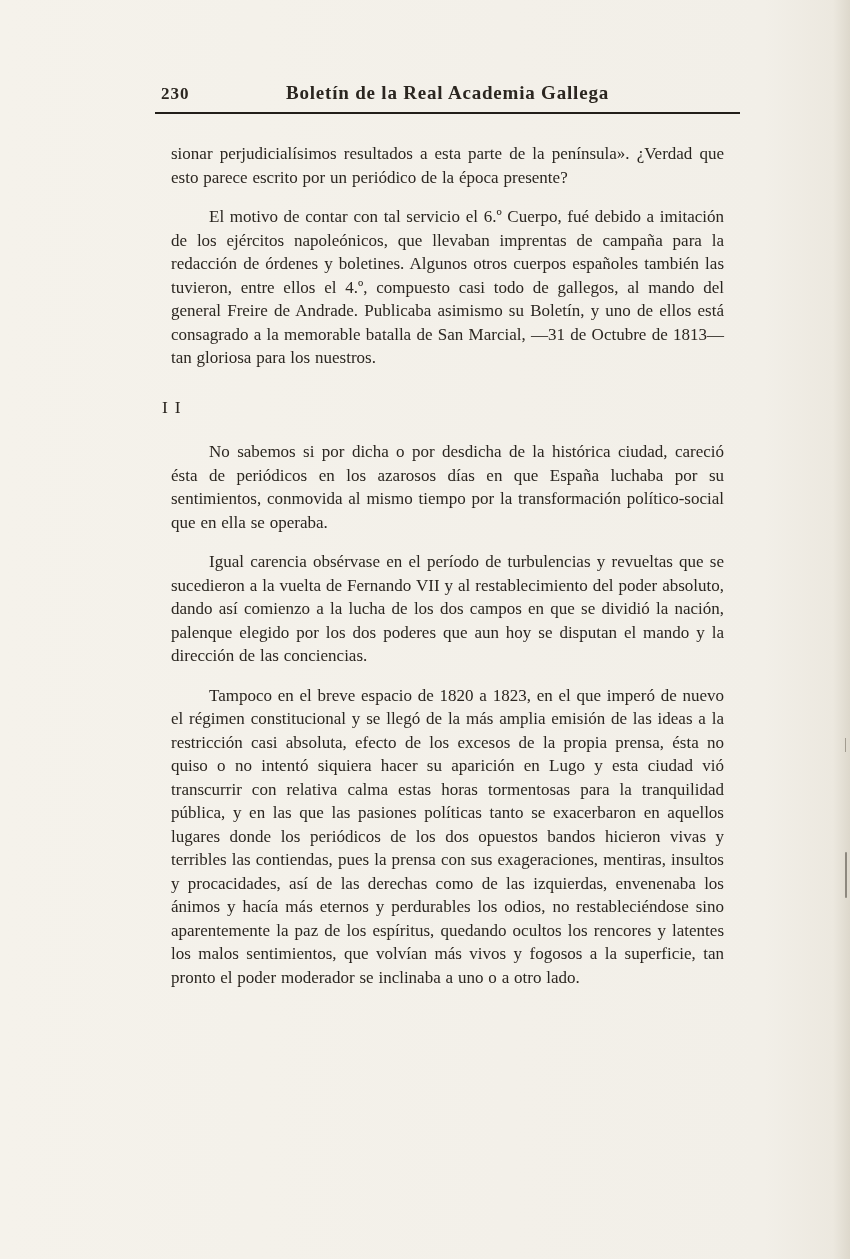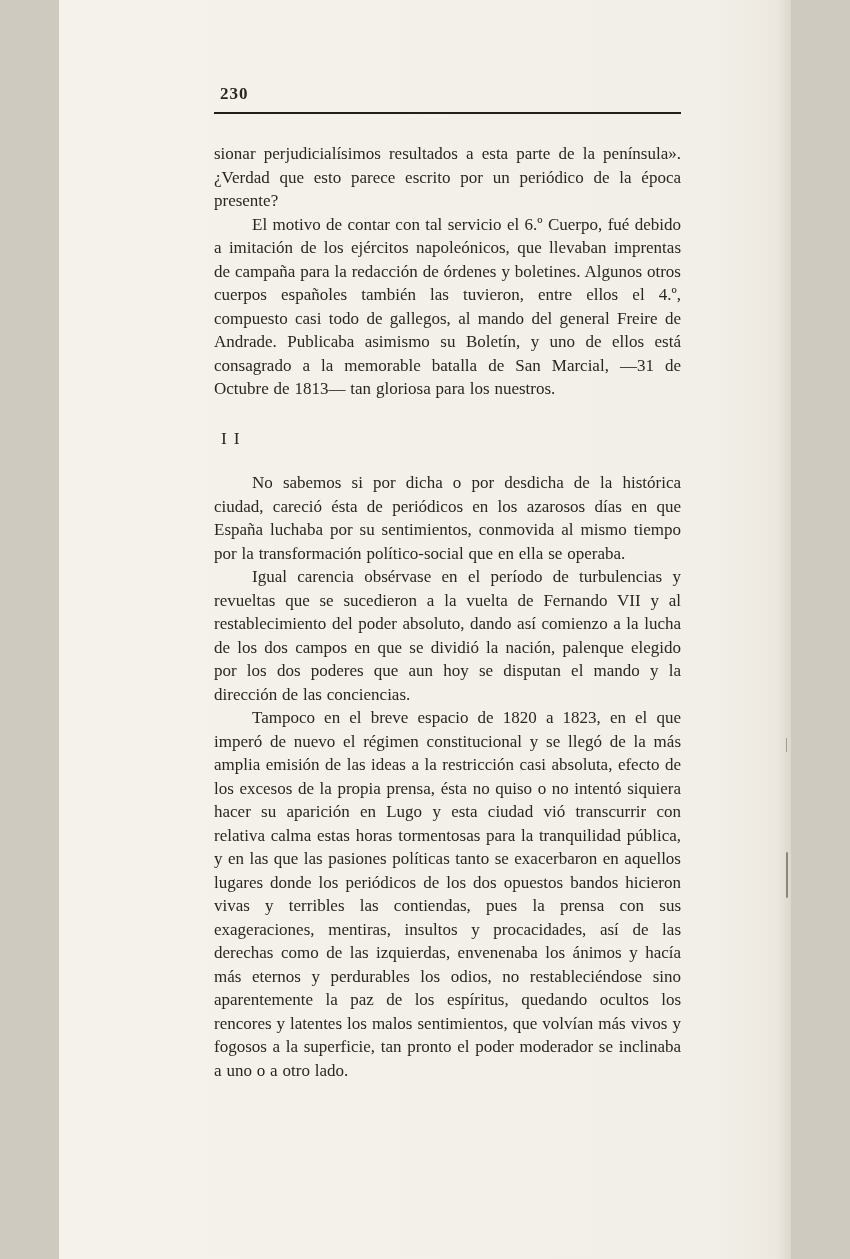--- a/index.html
+++ b/index.html
@@ -2,21 +2,21 @@
 <html lang="es"><head>
 <meta charset="utf-8">
 <style>
   html, body {
     margin: 0;
     padding: 0;
     background: #cfcac0;
   }
   .page {
     position: relative;
-    width: 732px;
+    width: 850px;
     height: 1259px;
     margin: 0 auto;
     box-sizing: border-box;
     padding: 82px 110px 0 155px;
     overflow: hidden;
     background: linear-gradient(to right, #f5f2eb 0%, #f2efe8 90%, #ece8df 98%, #ddd8cc 100%);
     font-family: "Liberation Serif", "DejaVu Serif", serif;
     color: #2b2620;
     -webkit-font-smoothing: antialiased;
   }
@@ -46,21 +46,21 @@
   }
   .page-body {
     margin-top: 28px;
     font-size: 17px;
     line-height: 23.5px;
     text-align: justify;
     word-spacing: 0.6px;
     hyphens: auto;
   }
   .page-body p {
-    margin: 0;
+    margin: 16px;
     text-indent: 38px;
   }
   .page-body p.no-indent {
     text-indent: 0;
   }
   .section-heading {
     font-size: 17.5px;
     font-weight: normal;
     letter-spacing: 7px;
     text-indent: 7px; 
@@ -86,20 +86,21 @@
     background: #a29c90;
   }
 </style>
 </head>
 <body>
 
 <div class="page">
 
   <header class="page-header">
     <span class="page-number">230</span>
+    <span class="journal-title">Boletín de la Real Academia Gallega</span>
   </header>
 
   <div class="header-rule"></div>
 
   <main class="page-body">
 
     <p class="no-indent">sionar perjudicialísimos resultados a esta parte de la península». ¿Verdad que esto parece escrito por un periódico de la época presente?</p>
 
     <p><span>El motivo de contar con tal servicio el 6.º Cuerpo, fué debido a imitación de los ejércitos napoleónicos, que llevaban imprentas de campaña para la redacción de órdenes y boletines. Algunos otros cuerpos españoles también las tuvieron, entre ellos el 4.º, compuesto casi todo de gallegos, al mando del general Freire de Andrade. Publicaba asimismo su </span><span class="italic-title">Boletín,</span><span> y uno de ellos está consagrado a la memorable batalla de San Marcial, —31 de Octubre de 1813— tan gloriosa para los nuestros.</span></p>
 

